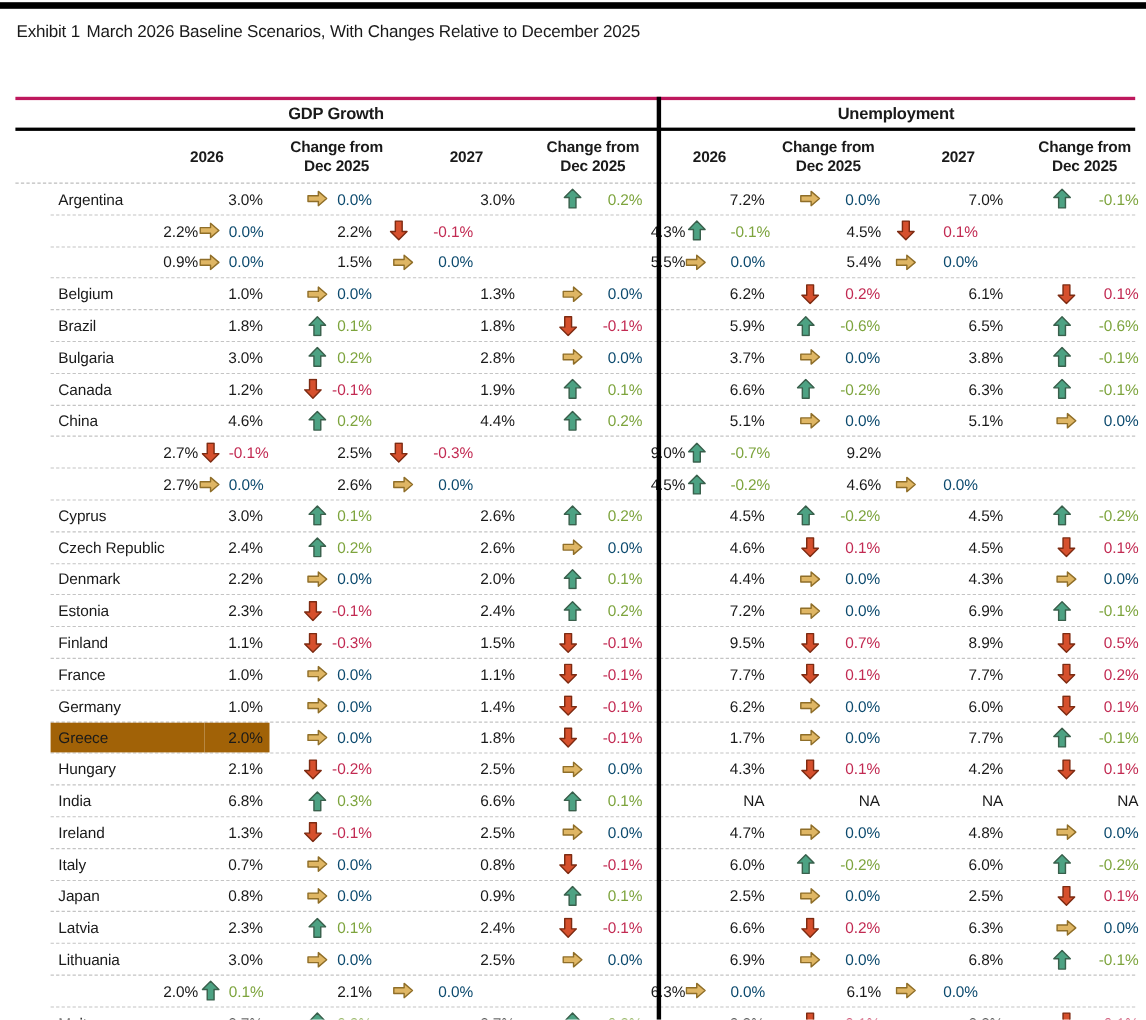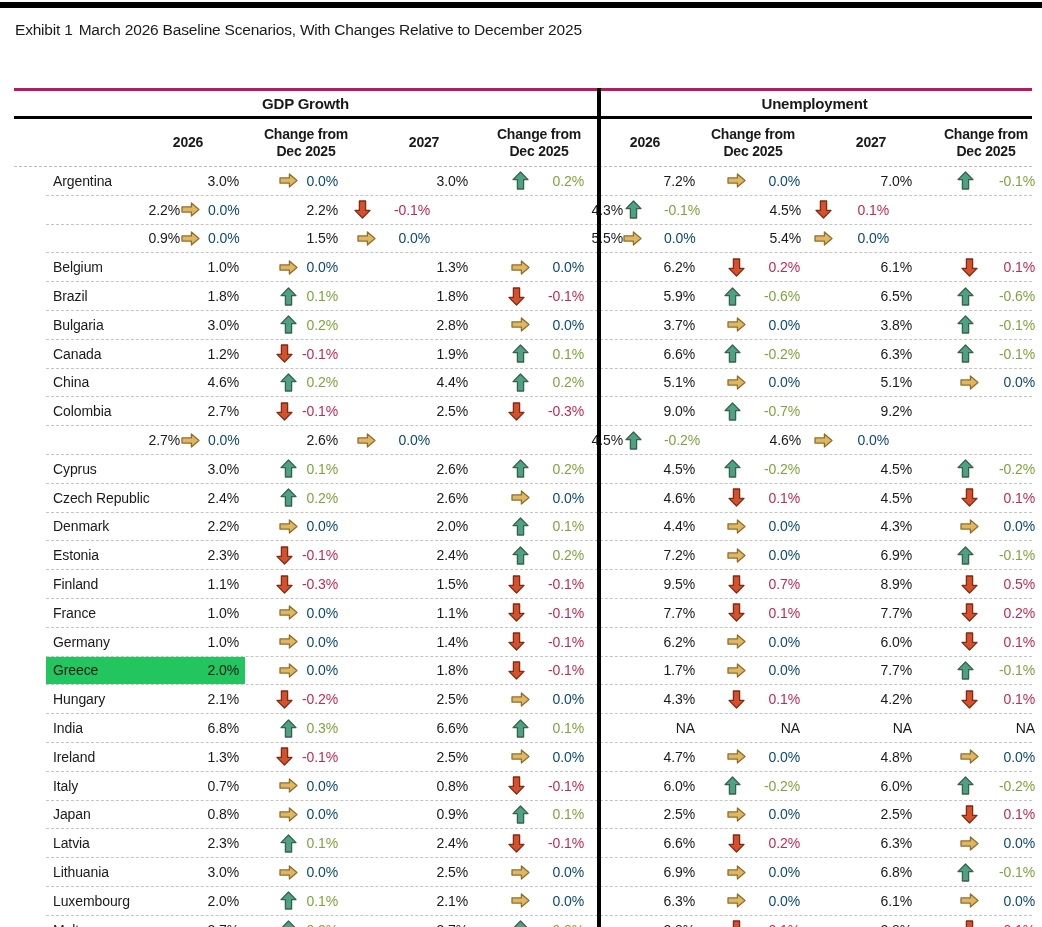--- a/index.html
+++ b/index.html
@@ -60,21 +60,21 @@
   .chg .chg-val{min-width:30px;text-align:right;}
   .c1g{padding-right:7px;gap:8px;}
   .c2g{padding-right:45px;gap:22px;}
   .c1u{padding-right:7px;gap:22px;}
   .c2u{padding-right:29px;gap:24px;}
   .arrow{width:19px;display:flex;justify-content:center;align-items:center;}
   .chg.up .chg-val{color:#7DA43D;}
   .chg.down .chg-val{color:#C22A52;}
   .chg.right .chg-val{color:#0c4a6e;}
   .chg .chg-val.na{color:#1a1a1a;}
-  .row.hl .country,.row.hl .y1g{background:#22c55e;}
+  .row.hl .country,.row.hl .y1g{background:#a16207;}
 </style>
 </head>
 <body>
 
 <div class="page">
   <div class="top-rule"></div>
 
   <div class="title">
     <span class="b">Exhibit 1</span><span>March 2026 Baseline Scenarios, With Changes Relative to December 2025</span>
   </div>
@@ -415,21 +415,20 @@
           <div class="cell chg c2u right">
             <span class="arrow">
               <svg width="19" height="15" viewBox="0 0 19 15">
                 <path d="M18 7.5 L10.4 1 V4.9 H1 V10.1 H10.4 V14 Z" fill="#DFB664" stroke="#8F6E28" stroke-width="1.3" stroke-linejoin="round"></path>
               </svg>
             </span>
             <span class="chg-val">0.0%</span>
           </div>
         </div>
         <div class="row">
-          <div class="cell country">Colombia</div>
           <div class="cell val y1g">2.7%</div>
           <div class="cell chg c1g down">
             <span class="arrow">
               <svg width="17" height="19" viewBox="0 0 17 19">
                 <path d="M8.5 18 L1 10.4 H5.4 V1 H11.6 V10.4 H16 Z" fill="#D6502D" stroke="#7D2B12" stroke-width="1.3" stroke-linejoin="round"></path>
               </svg>
             </span>
             <span class="chg-val">-0.1%</span>
           </div>
           <div class="cell val y2g">2.5%</div>
@@ -1059,21 +1058,20 @@
           <div class="cell chg c2u up">
             <span class="arrow">
               <svg width="17" height="19" viewBox="0 0 17 19">
                 <path d="M8.5 1 L16 8.6 H11.6 V18 H5.4 V8.6 H1 Z" fill="#4DA283" stroke="#39604C" stroke-width="1.3" stroke-linejoin="round"></path>
               </svg>
             </span>
             <span class="chg-val">-0.1%</span>
           </div>
         </div>
         <div class="row">
-          <div class="cell country">Luxembourg</div>
           <div class="cell val y1g">2.0%</div>
           <div class="cell chg c1g up">
             <span class="arrow">
               <svg width="17" height="19" viewBox="0 0 17 19">
                 <path d="M8.5 1 L16 8.6 H11.6 V18 H5.4 V8.6 H1 Z" fill="#4DA283" stroke="#39604C" stroke-width="1.3" stroke-linejoin="round"></path>
               </svg>
             </span>
             <span class="chg-val">0.1%</span>
           </div>
           <div class="cell val y2g">2.1%</div>

